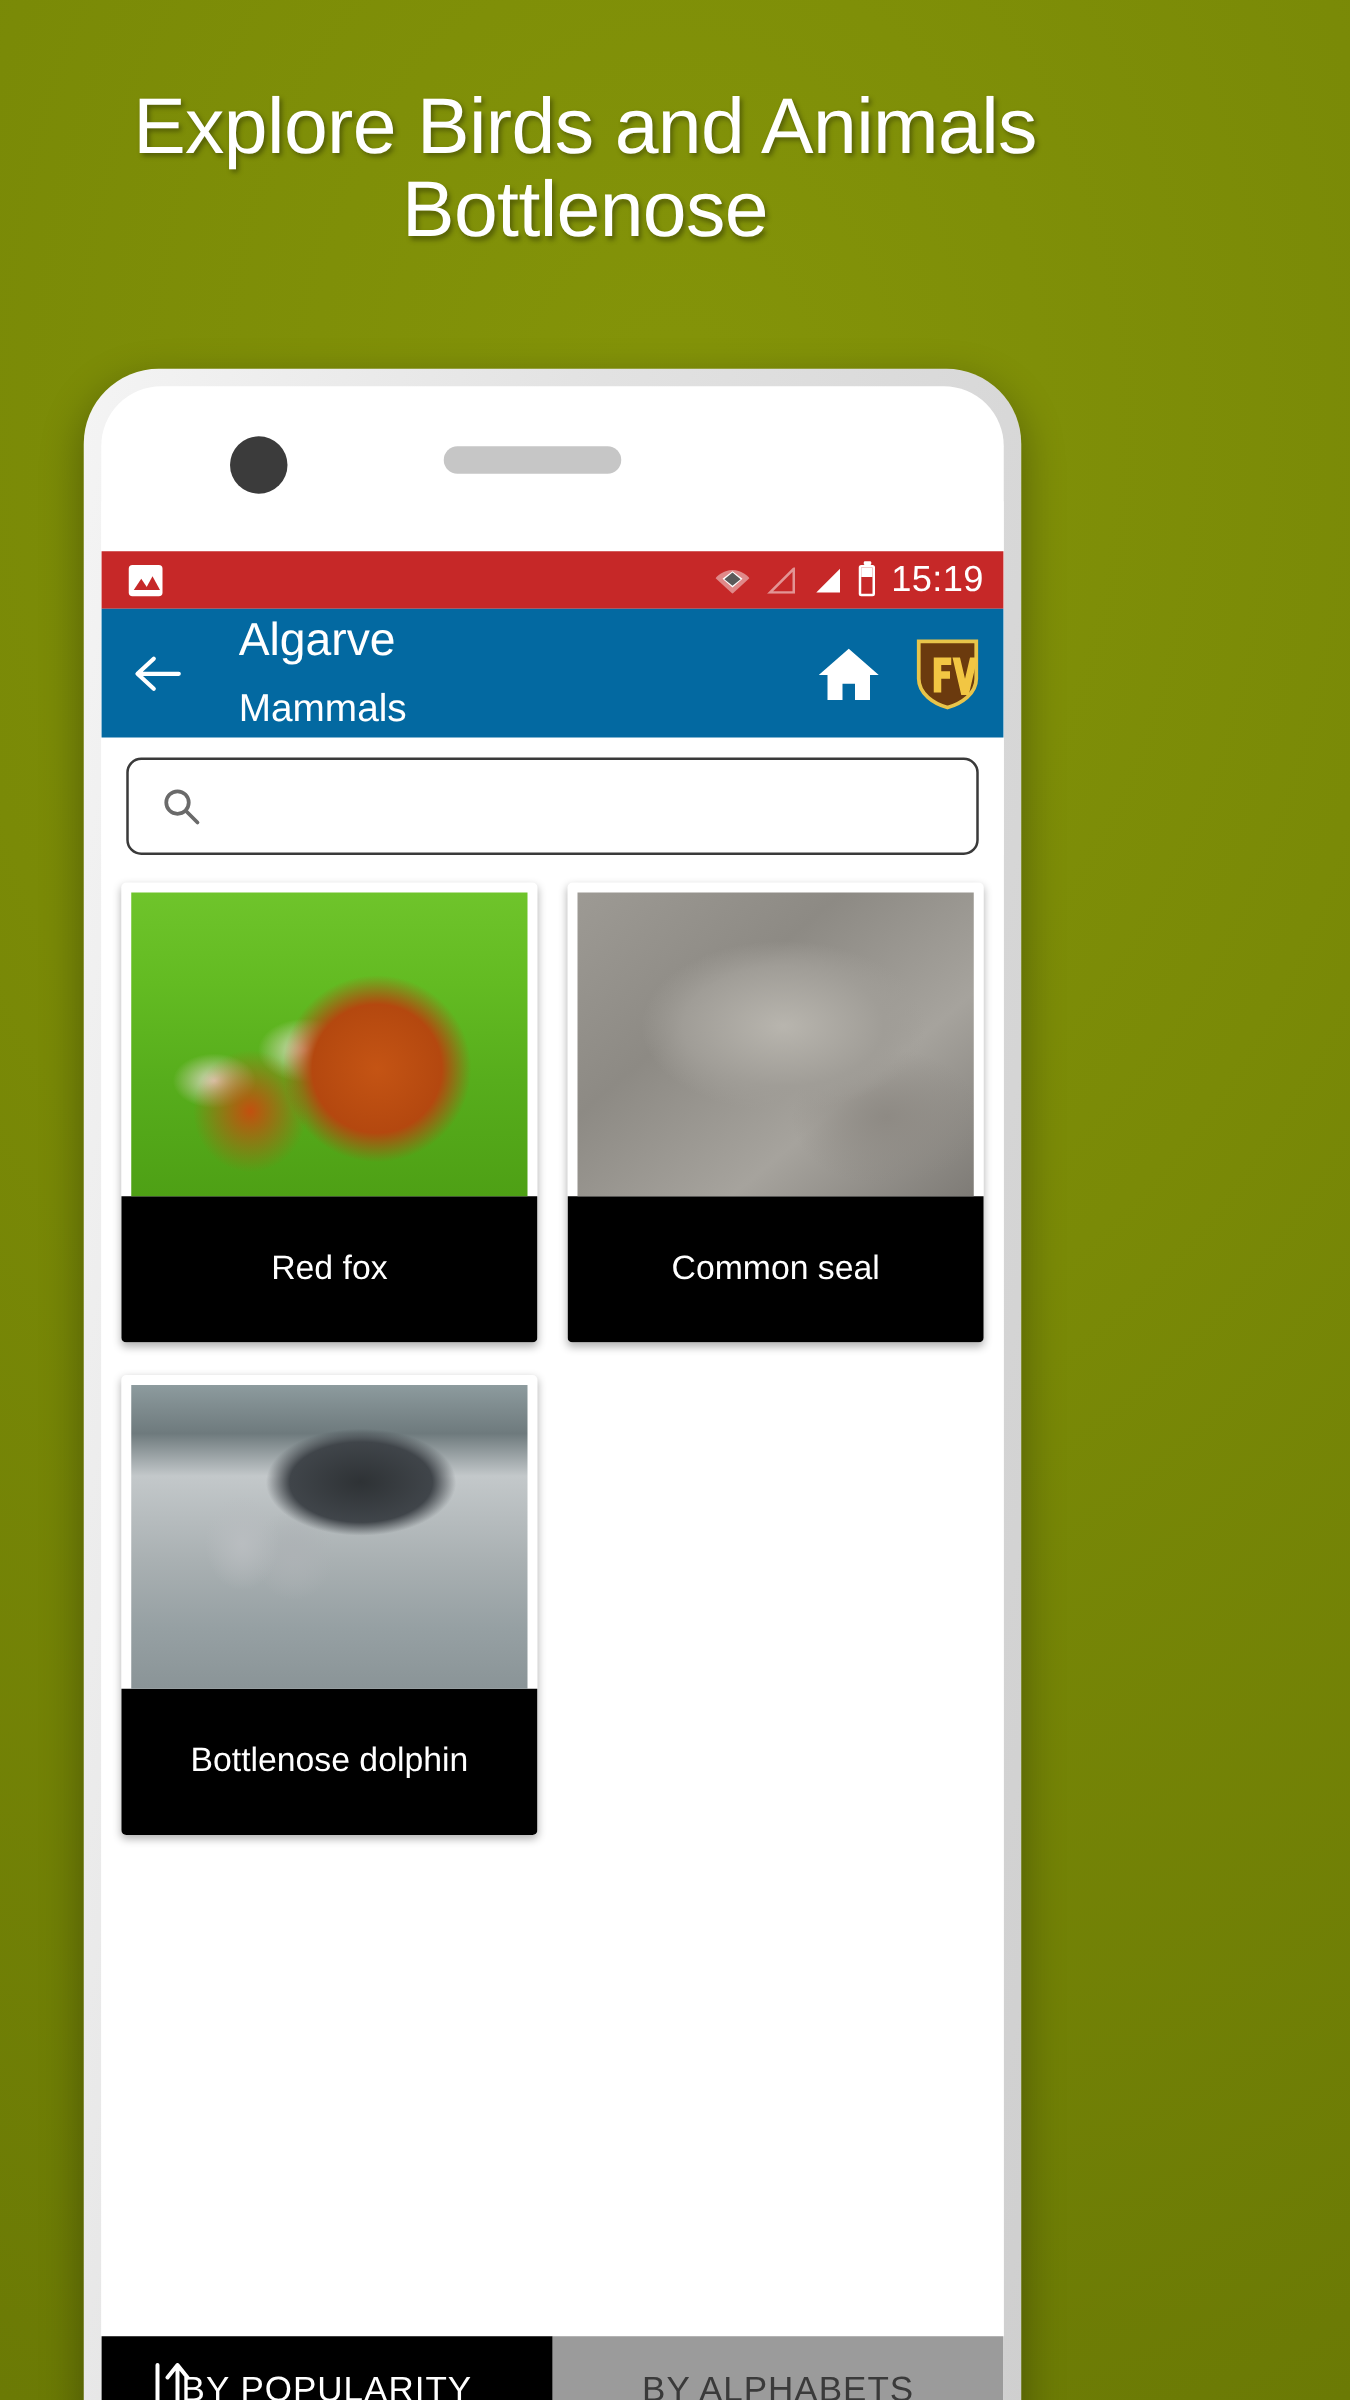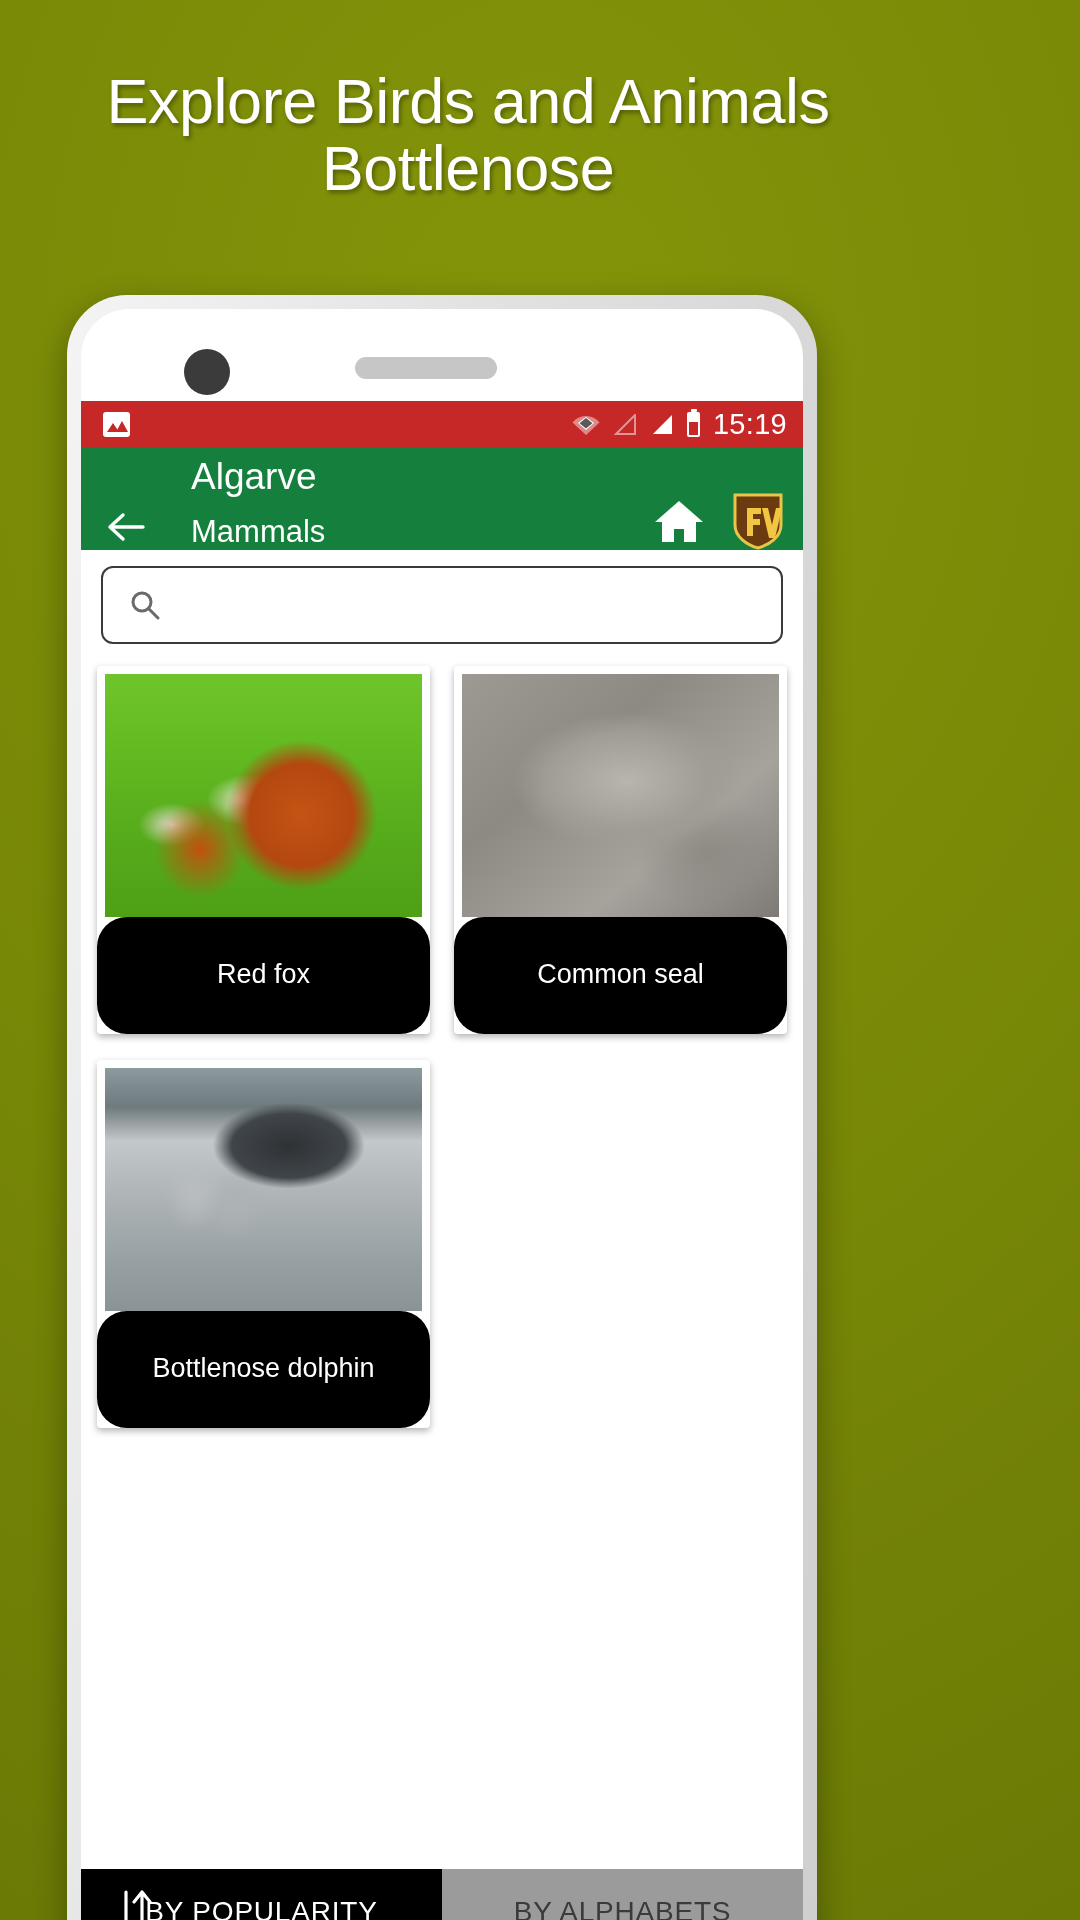--- a/index.html
+++ b/index.html
@@ -51,21 +51,21 @@
   .screen {
     position:absolute; left:0; top:92px;
     width:722px; height:1554px;
     background:#ffffff; overflow:hidden;
   }
 
   
   .statusbar {
     height:46px; background:#c62828;
     display:flex; align-items:center;
-    padding:0 16px 0 22px; color:#fff;
+    padding:0 16px 0 22px; color:#fff;margin-top:40px;
   }
   .sb-left { display:flex; align-items:center; gap:10px; }
   .sb-right { margin-left:auto; display:flex; align-items:center; gap:13px; }
   .photo-icon {
     width:27px; height:25px; background:#fff; border-radius:3px;
     position:relative; overflow:hidden;
   }
   .photo-icon::before {
     content:""; position:absolute; left:4px; bottom:5px;
     width:0; height:0; border-left:6px solid transparent;
@@ -83,22 +83,22 @@
     position:relative; background:linear-gradient(#fff 0 38%, transparent 38% 100%);
   }
   .battery::before {
     content:""; position:absolute; top:-5px; left:2.5px;
     width:6px; height:3px; background:#fff; border-radius:1px;
   }
   .clock { font-size:29px; font-weight:400; letter-spacing:0.3px; }
 
   
   .appbar {
-    height:103px; background:#15803d;
-    display:flex; align-items:flex-end; padding:0 18px 0 22px;
+    height:103px; background:#0369a1;
+    display:flex; align-items:center; padding:0 18px 0 22px;
     position:relative;
   }
   .back-arrow { width:46px; height:46px; flex:none; }
   .titles { margin-left:42px; color:#fff; }
   .title { font-size:37px; line-height:1.08; font-weight:400; }
   .subtitle { font-size:31px; line-height:1.2; font-weight:400; margin-top:16px; }
   .appbar-actions { margin-left:auto; display:flex; align-items:center; gap:26px; }
   .home-icon { width:52px; height:48px; }
   .fv-badge {
     width:54px; height:58px; position:relative; flex:none;
@@ -129,21 +129,21 @@
     box-shadow:0 3px 7px rgba(0,0,0,0.3);
     overflow:hidden;
   }
   .card-img {
     height:243px; margin:8px 8px 0 8px;
     background-size:cover; background-position:center;
     position:relative; overflow:hidden;
   }
   .card-label {
     background:#000; color:#fff; text-align:center;
-    font-size:27px; padding:42px 6px 44px 6px;border-radius:30px;
+    font-size:27px; padding:42px 6px 44px 6px;
   }
 
   
   .img-fox {
     background:
       radial-gradient(ellipse 34% 44% at 62% 58%, #c45414 0%, #b4480f 48%, rgba(180,72,15,0) 70%),
       radial-gradient(ellipse 20% 28% at 30% 72%, #c2500f 0%, rgba(194,80,15,0) 72%),
       radial-gradient(ellipse 16% 14% at 44% 52%, #e8e3d4 0%, rgba(232,227,212,0) 75%),
       radial-gradient(ellipse 14% 12% at 21% 62%, #ded8c6 0%, rgba(222,216,198,0) 75%),
       linear-gradient(#6fc42b 0%, #63bb22 30%, #57ad1c 62%, #4ea015 100%);

